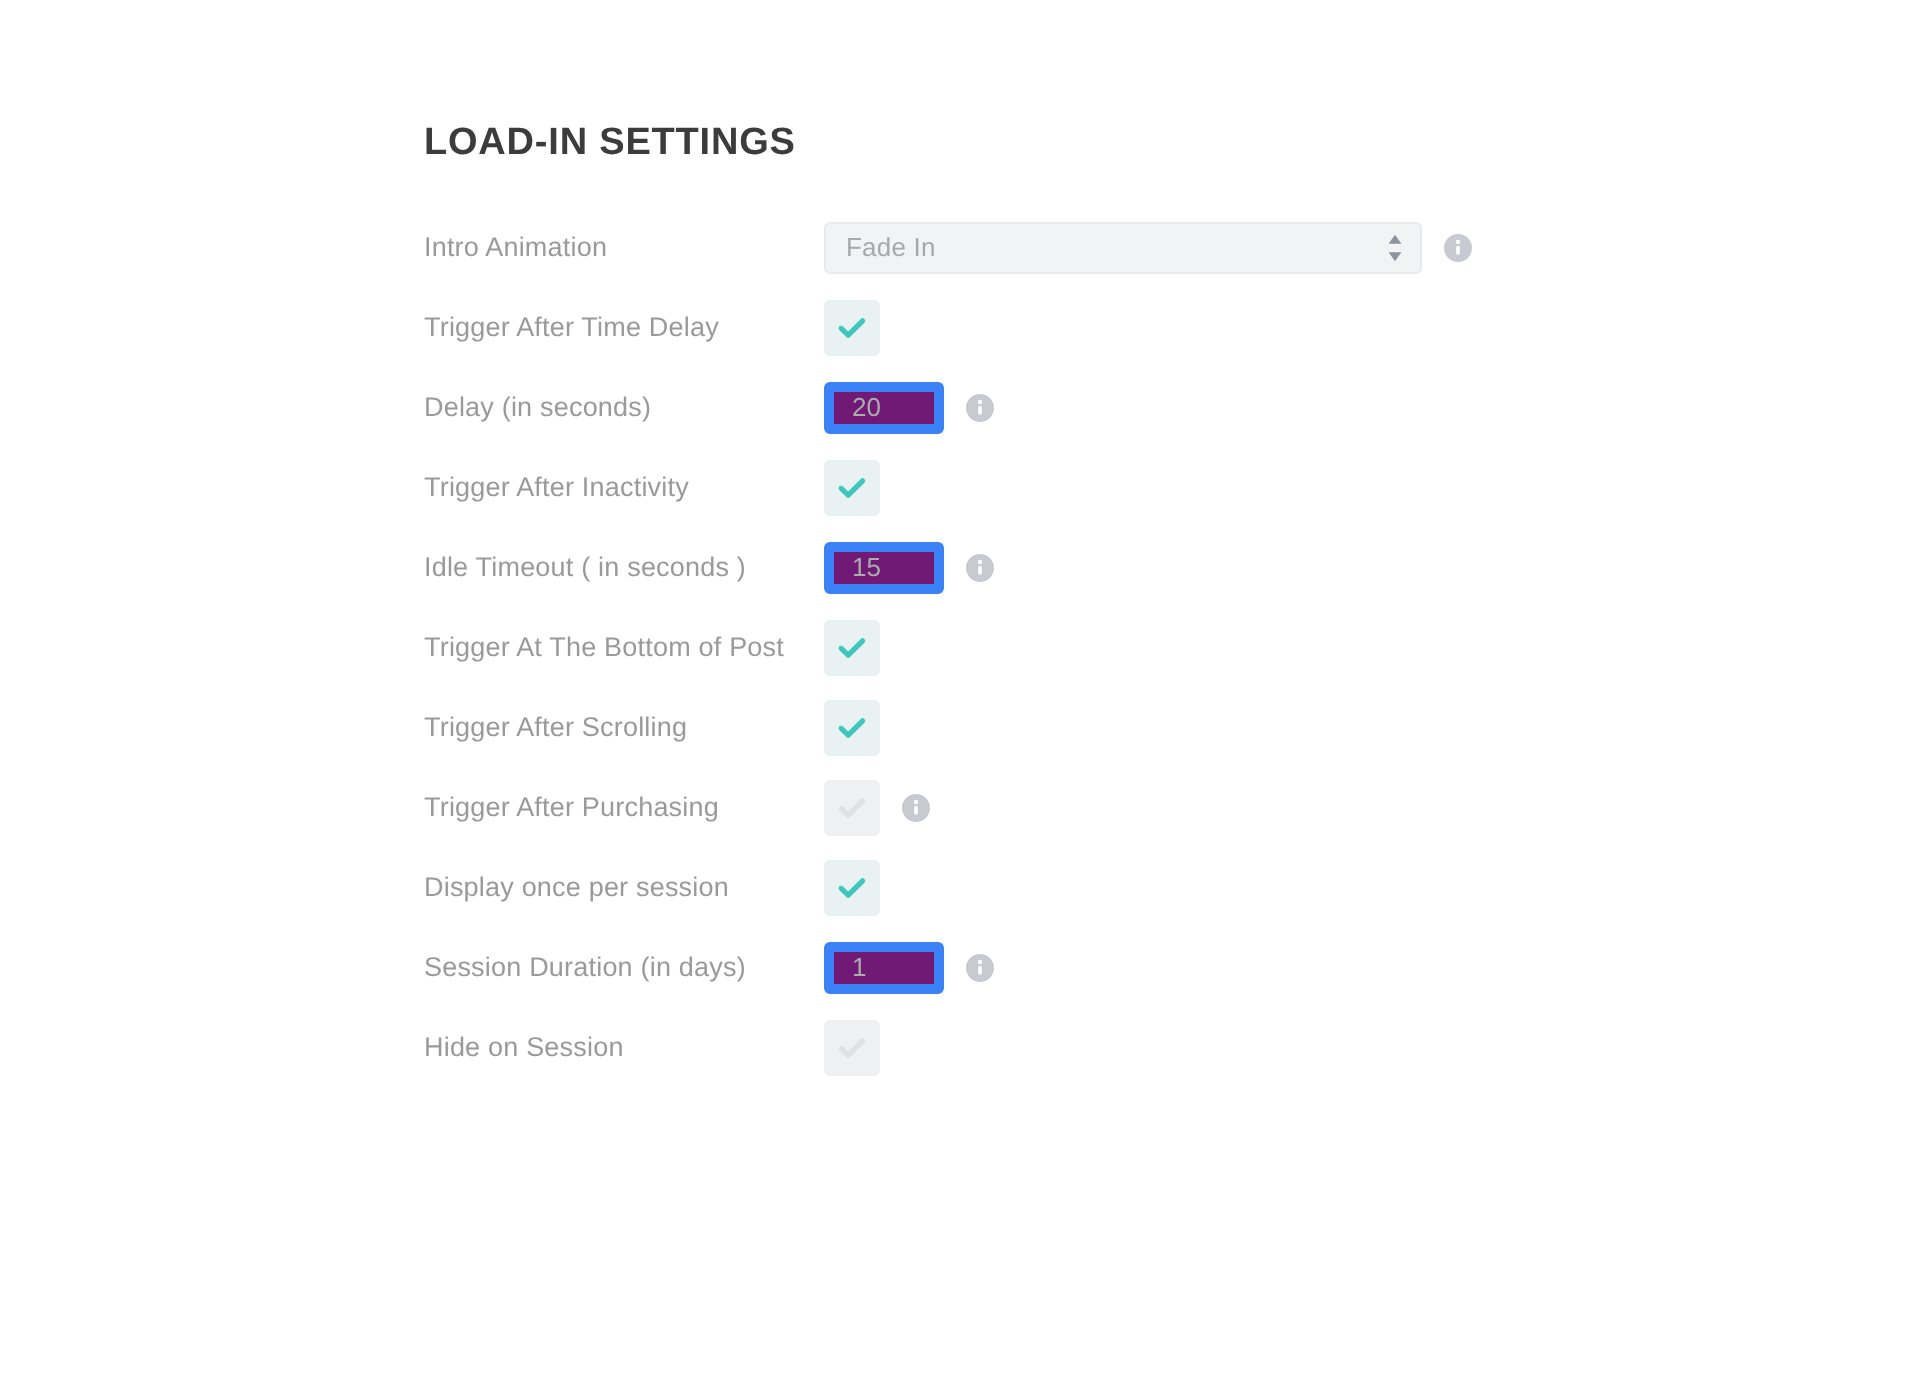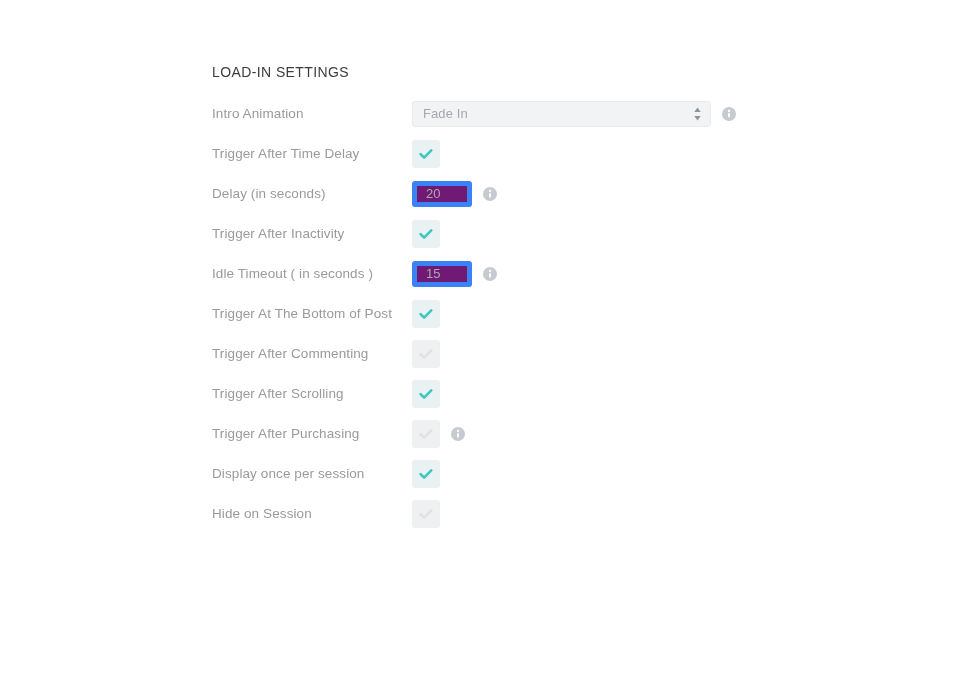--- a/index.html
+++ b/index.html
@@ -16,26 +16,26 @@
   }
 
   .panel {
     position: absolute;
     left: 212px;
     top: 62px;
     width: 560px;
   }
 
   .panel-title {
-    font-size: 14px;
-    font-weight: normal;
+    font-size: 19px;
+    font-weight: bold;
     color: #3c3c3c;
     letter-spacing: 0.4px;
     text-transform: uppercase;
-    margin: 0 0 12px 0;
+    margin: 0 0 22px 0;
     line-height: 20px;
   }
 
   .row {
     height: 40px;
     display: flex;
     align-items: center;
   }
 
   .row-label {
@@ -204,64 +204,69 @@
         <div class="row-label">Trigger At The Bottom of Post</div>
         <div class="control">
           <div class="checkbox on">
             <svg width="16" height="16" viewBox="0 0 16 16" aria-hidden="true">
               <path d="M2.6 8.2 L6.1 11.6 L13.3 4.4" fill="none" stroke="#3ec8bd" stroke-width="2.6" stroke-linecap="round" stroke-linejoin="round"></path>
             </svg>
           </div>
         </div>
       </div>
       <div class="row">
-        <div class="row-label">Trigger After Commenting</div>
+        <div class="row-label">Trigger After Scrolling</div>
+        <div class="control">
+          <div class="checkbox on">
+            <svg width="16" height="16" viewBox="0 0 16 16" aria-hidden="true">
+              <path d="M2.6 8.2 L6.1 11.6 L13.3 4.4" fill="none" stroke="#3ec8bd" stroke-width="2.6" stroke-linecap="round" stroke-linejoin="round"></path>
+            </svg>
+          </div>
+        </div>
+      </div>
+      <div class="row">
+        <div class="row-label">Trigger After Purchasing</div>
         <div class="control">
           <div class="checkbox">
             <svg width="16" height="16" viewBox="0 0 16 16" aria-hidden="true">
               <path d="M2.6 8.2 L6.1 11.6 L13.3 4.4" fill="none" stroke="#dfe2e5" stroke-width="2.6" stroke-linecap="round" stroke-linejoin="round"></path>
             </svg>
           </div>
-        </div>
-      </div>
-      <div class="row">
-        <div class="row-label">Trigger After Scrolling</div>
-        <div class="control">
-          <div class="checkbox on">
-            <svg width="16" height="16" viewBox="0 0 16 16" aria-hidden="true">
-              <path d="M2.6 8.2 L6.1 11.6 L13.3 4.4" fill="none" stroke="#3ec8bd" stroke-width="2.6" stroke-linecap="round" stroke-linejoin="round"></path>
-            </svg>
-          </div>
-        </div>
-      </div>
-      <div class="row">
-        <div class="row-label">Trigger After Purchasing</div>
-        <div class="control">
-          <div class="checkbox">
-            <svg width="16" height="16" viewBox="0 0 16 16" aria-hidden="true">
-              <path d="M2.6 8.2 L6.1 11.6 L13.3 4.4" fill="none" stroke="#dfe2e5" stroke-width="2.6" stroke-linecap="round" stroke-linejoin="round"></path>
-            </svg>
-          </div>
           <span class="info-icon">
             <svg width="14" height="14" viewBox="0 0 14 14" aria-hidden="true">
               <circle cx="7" cy="7" r="7" fill="#c7cbd1"></circle>
               <circle cx="7" cy="4" r="1.15" fill="#ffffff"></circle>
               <rect x="6.05" y="5.9" width="1.9" height="4.5" rx="0.9" fill="#ffffff"></rect>
             </svg>
           </span>
         </div>
       </div>
       <div class="row">
         <div class="row-label">Display once per session</div>
         <div class="control">
           <div class="checkbox on">
             <svg width="16" height="16" viewBox="0 0 16 16" aria-hidden="true">
               <path d="M2.6 8.2 L6.1 11.6 L13.3 4.4" fill="none" stroke="#3ec8bd" stroke-width="2.6" stroke-linecap="round" stroke-linejoin="round"></path>
             </svg>
           </div>
+        </div>
+      </div>
+      <div class="row">
+        <div class="row-label">Session Duration (in days)</div>
+        <div class="control">
+          <div class="num-box">
+            <span class="num-value">1</span>
+          </div>
+          <span class="info-icon">
+            <svg width="14" height="14" viewBox="0 0 14 14" aria-hidden="true">
+              <circle cx="7" cy="7" r="7" fill="#c7cbd1"></circle>
+              <circle cx="7" cy="4" r="1.15" fill="#ffffff"></circle>
+              <rect x="6.05" y="5.9" width="1.9" height="4.5" rx="0.9" fill="#ffffff"></rect>
+            </svg>
+          </span>
         </div>
       </div>
       <div class="row">
         <div class="row-label">Hide on Session</div>
         <div class="control">
           <div class="checkbox">
             <svg width="16" height="16" viewBox="0 0 16 16" aria-hidden="true">
               <path d="M2.6 8.2 L6.1 11.6 L13.3 4.4" fill="none" stroke="#dfe2e5" stroke-width="2.6" stroke-linecap="round" stroke-linejoin="round"></path>
             </svg>
           </div>

